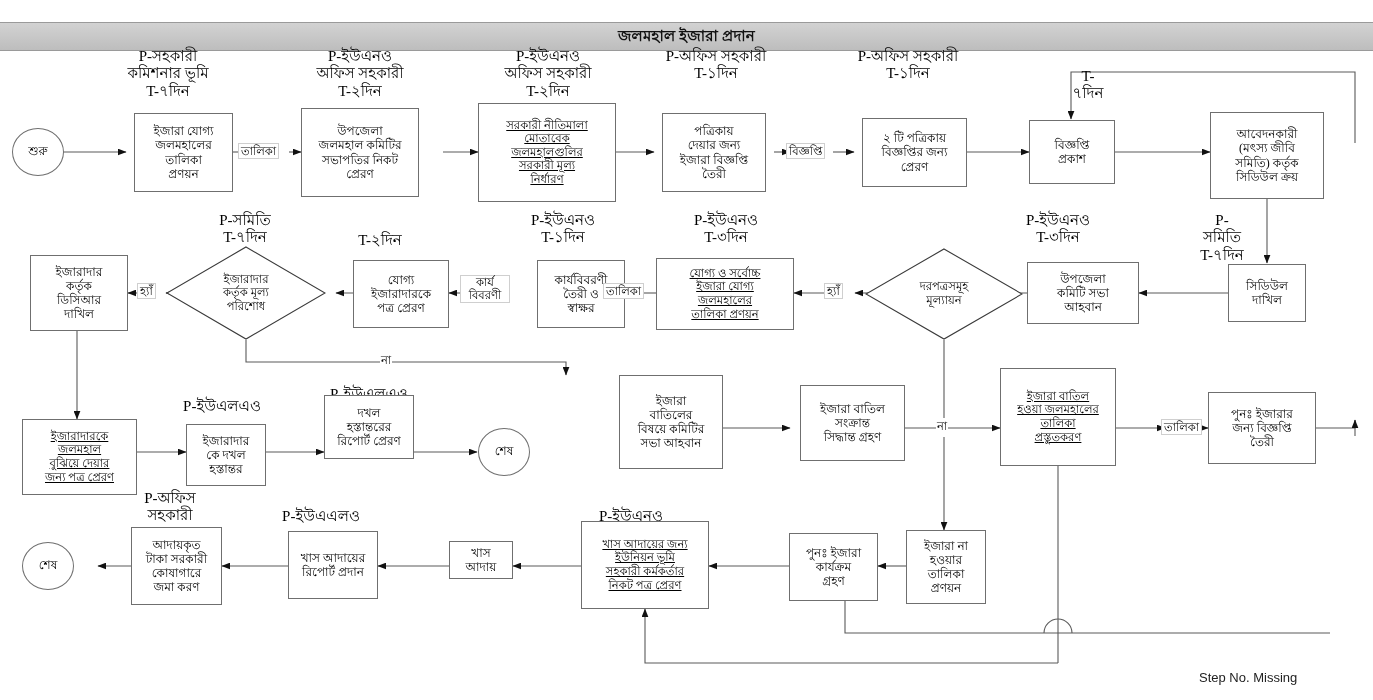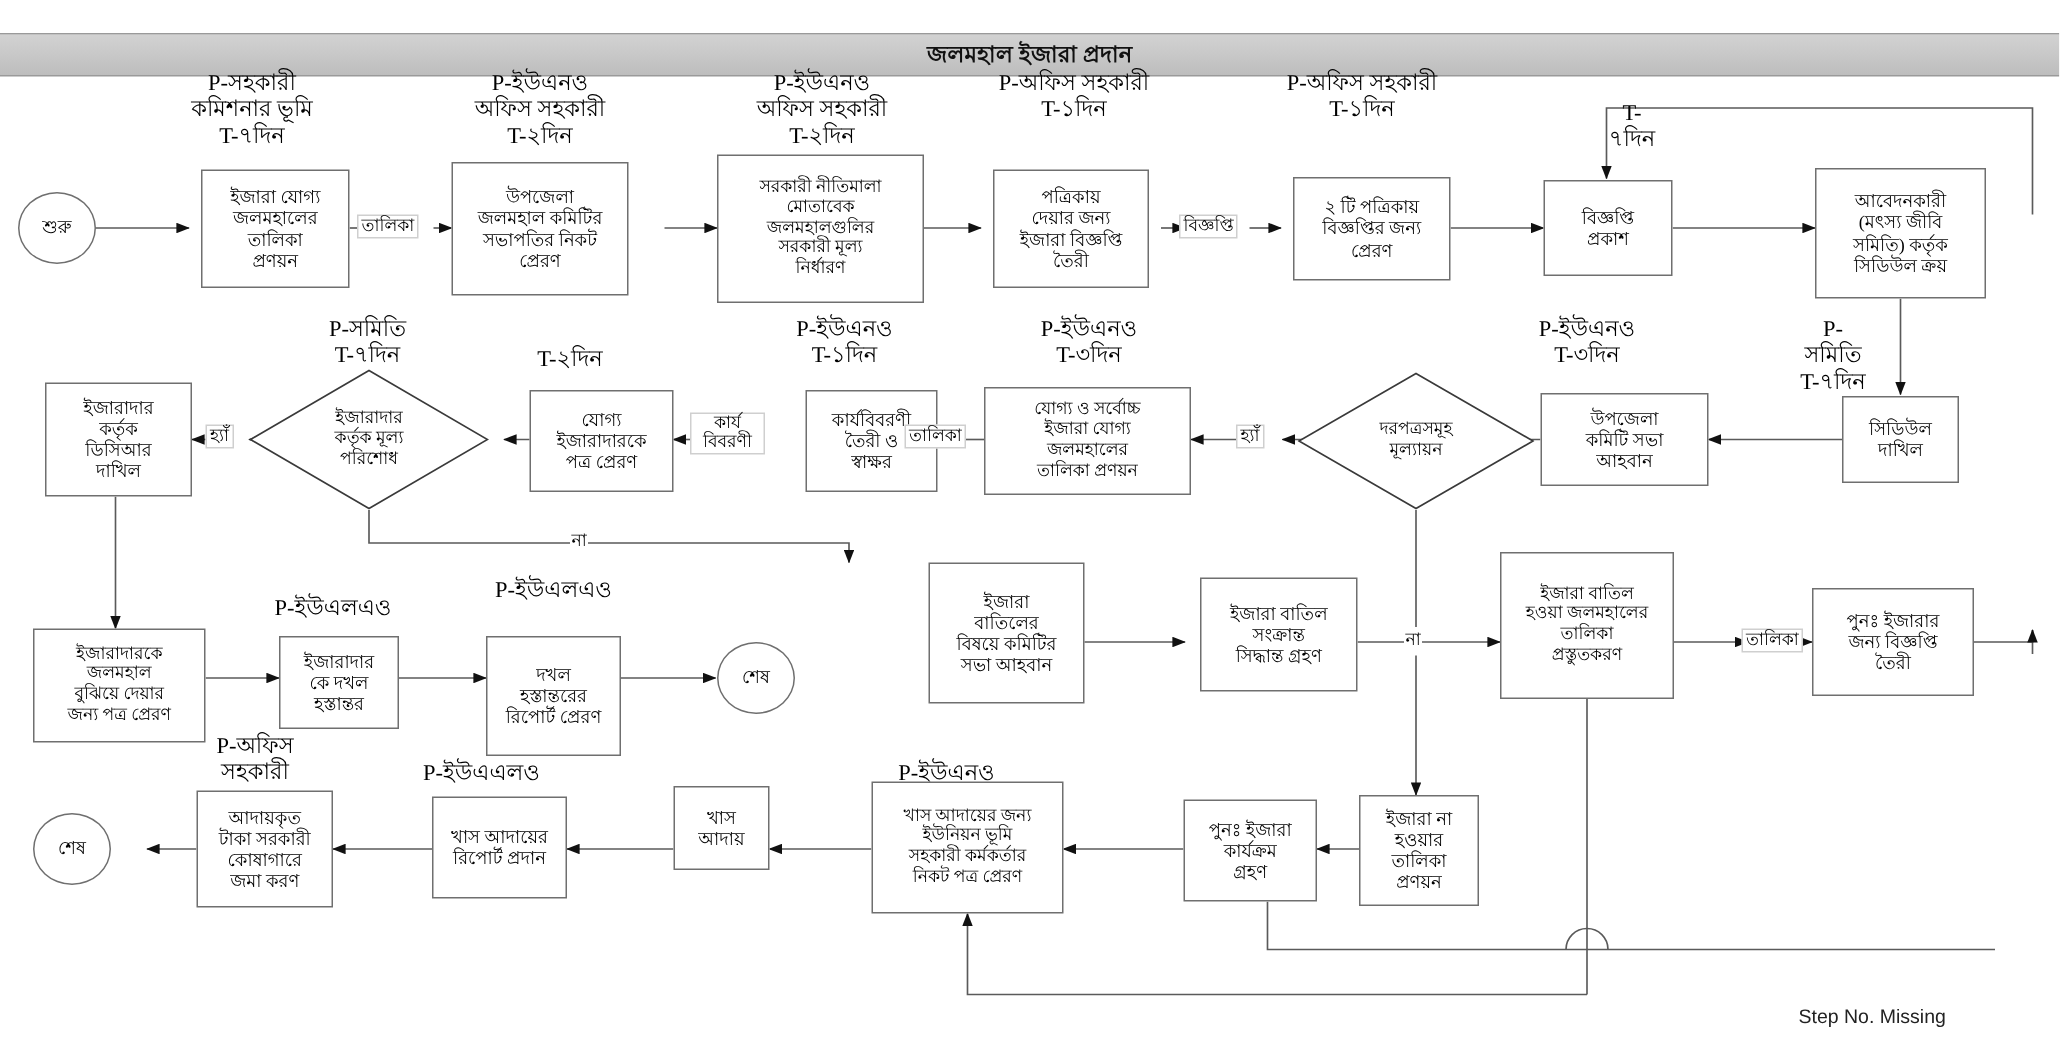--- a/index.html
+++ b/index.html
@@ -14,21 +14,21 @@
                display:flex;align-items:center;justify-content:center;
                font-size:15px;font-weight:bold;letter-spacing:.2px;color:#111;}
 
   
   #edges{position:absolute;left:0;top:0;width:1373px;height:700px;}
 
   
   .node{position:absolute;box-sizing:border-box;border:1px solid #6f6f6f;
         background:#fff;display:flex;align-items:center;justify-content:center;
         text-align:center;line-height:1.18;font-size:12px;padding:2px 3px;}
-  .node.small{font-size:11.5px;}
+  .node.small{font-size:11.5px;text-decoration:underline;}
   .term{position:absolute;box-sizing:border-box;border:1px solid #6f6f6f;
         border-radius:50%;background:#fff;display:flex;align-items:center;
         justify-content:center;text-align:center;font-size:12px;}
   .dia{position:absolute;}
   .dia .shape{position:absolute;left:0;top:0;width:100%;height:100%;}
   .dia .lbl{position:absolute;left:0;top:0;width:100%;height:100%;
             display:flex;align-items:center;justify-content:center;
             text-align:center;font-size:11.5px;line-height:1.18;}
   .cap{position:absolute;text-align:center;font-size:15px;line-height:1.16;
        white-space:pre-line;}
@@ -214,21 +214,21 @@
 
   <div class="node small" style="left:22px;top:419px;width:115px;height:76px;white-space:pre-line;">ইজারাদারকে
 জলমহাল
 বুঝিয়ে দেয়ার
 জন্য পত্র প্রেরণ</div>
 
   <div class="node" style="left:186px;top:424px;width:80px;height:62px;white-space:pre-line;">ইজারাদার
 কে দখল
 হস্তান্তর</div>
 
-  <div class="node" style="left:324px;top:424px;width:90px;height:80px;white-space:pre-line;">দখল
+  <div class="node" style="left:324px;top:395px;width:90px;height:64px;white-space:pre-line;">দখল
 হস্তান্তরের
 রিপোর্ট প্রেরণ</div>
 
   <div class="node" style="left:619px;top:375px;width:104px;height:94px;white-space:pre-line;">ইজারা
 বাতিলের
 বিষয়ে কমিটির
 সভা আহবান</div>
 
   <div class="node" style="left:800px;top:385px;width:105px;height:76px;white-space:pre-line;">ইজারা বাতিল
 সংক্রান্ত
@@ -250,21 +250,21 @@
 
   <div class="node small" style="left:581px;top:521px;width:128px;height:88px;white-space:pre-line;">খাস আদায়ের জন্য
 ইউনিয়ন ভূমি
 সহকারী কর্মকর্তার
 নিকট পত্র প্রেরণ</div>
 
   <div class="node" style="left:789px;top:533px;width:89px;height:68px;white-space:pre-line;">পুনঃ ইজারা
 কার্যক্রম
 গ্রহণ</div>
 
-  <div class="node" style="left:449px;top:524px;width:64px;height:56px;white-space:pre-line;">খাস
+  <div class="node" style="left:449px;top:541px;width:64px;height:38px;white-space:pre-line;">খাস
 আদায়</div>
 
   <div class="node" style="left:288px;top:531px;width:90px;height:68px;white-space:pre-line;">খাস আদায়ের
 রিপোর্ট প্রদান</div>
 
   <div class="node" style="left:131px;top:527px;width:91px;height:78px;white-space:pre-line;">আদায়কৃত
 টাকা সরকারী
 কোষাগারে
 জমা করণ</div>
 

